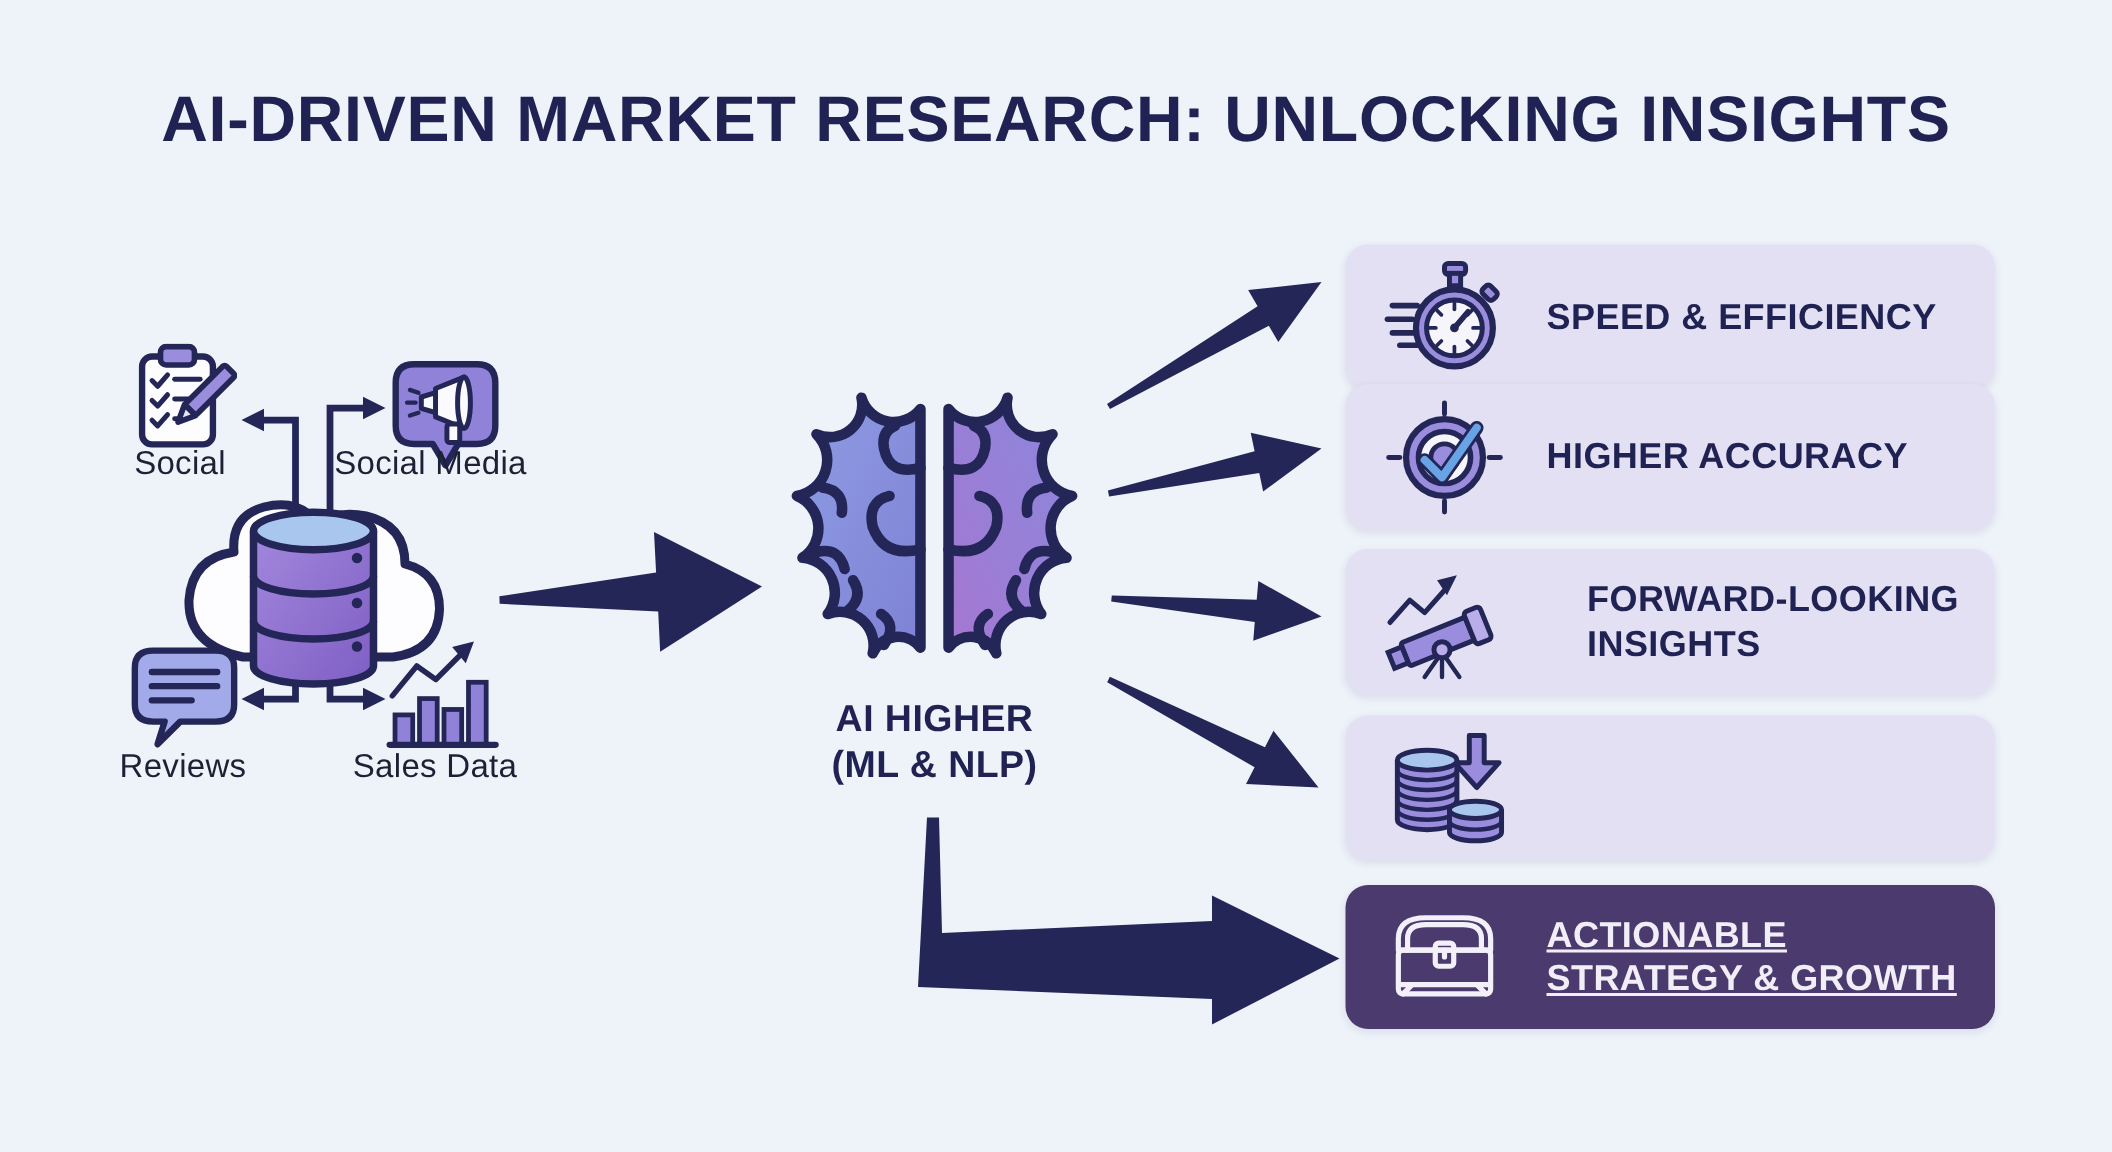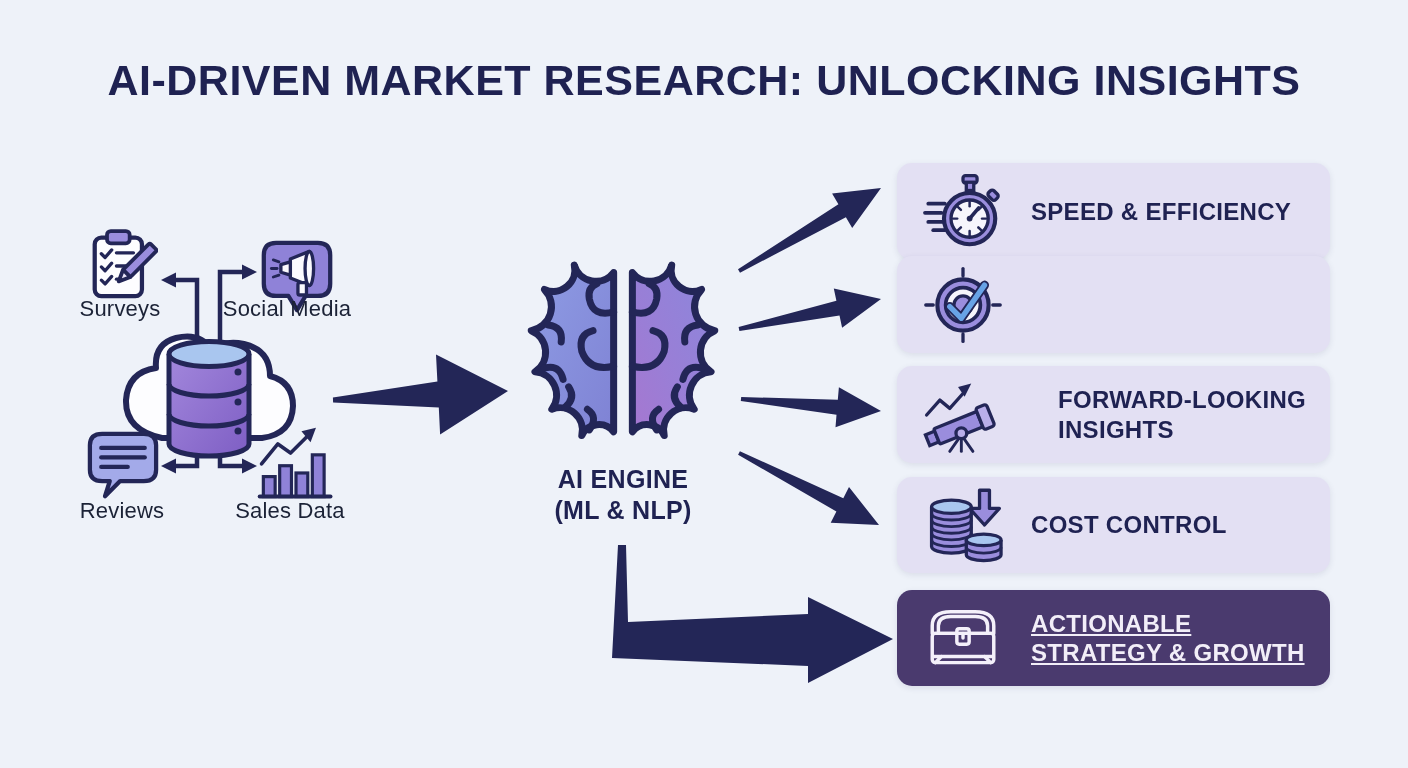--- a/index.html
+++ b/index.html
@@ -82,21 +82,21 @@
       <path d="M12 54 l4 4 l7 -8"></path>
     <path d="M28 25 H46"></path>
       <path d="M28 39 H40"></path>
       <path d="M28 53 H36"></path>
   </g>
   <g transform="rotate(45 47 38)">
     <rect x="42" y="10" width="11" height="40" rx="2" fill="#9a8ddd" stroke="#232657" stroke-width="4"></rect>
     <polygon points="42,50 53,50 47.5,62" fill="#e8e4f8" stroke="#232657" stroke-width="4" stroke-linejoin="round"></polygon>
   </g>
 </svg>
-<div class="abs src-label" style="left:40px;top:296px;width:160px;">Surveys</div>
+<div class="abs src-label" style="left:40px;top:296px;width:160px;">Social</div>
 
 <svg class="abs" style="left:260px;top:239px;" width="74" height="76" viewBox="0 0 78 80">
   <path d="M17 4 H61 Q74 4 74 17 V47 Q74 60 61 60 H48 L39 75 L30 60 H17 Q4 60 4 47 V17 Q4 4 17 4 Z" fill="#8f82d8" stroke="#232657" stroke-width="4.5" stroke-linejoin="round"></path>
   <polygon points="52,13 52,49 32,41 32,21" fill="#fbfafe" stroke="#232657" stroke-width="3.5" stroke-linejoin="round"></polygon>
   <ellipse cx="52" cy="31" rx="4.5" ry="18" fill="#fbfafe" stroke="#232657" stroke-width="3.5"></ellipse>
   <polygon points="32,24 22,27 22,35 32,38" fill="#fbfafe" stroke="#232657" stroke-width="3.5" stroke-linejoin="round"></polygon>
   <rect x="40" y="46" width="9" height="13" rx="2" fill="#fbfafe" stroke="#232657" stroke-width="3.5"></rect>
   <g stroke="#232657" stroke-width="3" stroke-linecap="round">
     <path d="M14 22 L20 24"></path>
       <path d="M12 31 H18"></path>
@@ -178,21 +178,21 @@
         <path d="M100 122 Q74 128 66 106 Q62 88 78 84"></path>
         <path d="M30 78 Q46 80 44 96"></path>
         <path d="M26 124 Q42 120 46 136"></path>
         <path d="M48 166 Q60 156 52 144"></path>
         <path d="M74 190 Q84 176 72 168"></path>
       </g>
     </g>
   </g>
 </svg>
 <div class="abs engine-label" style="left:513px;top:464px;width:220px;">
-  <div>AI ENGINE</div>
+  <div>AI HIGHER</div>
   <div>(ML &amp; NLP)</div>
 </div>
 
 <div class="abs benefit" style="top:146px;height:97px;margin-top:17px;">
   <div class="icon-wrap">
     <svg width="86" height="78" viewBox="0 0 104 92">
       <g stroke="#232657" stroke-width="4.5" stroke-linecap="round">
         <path d="M10 36 H30"></path>
           <path d="M6 47 H26"></path>
           <path d="M10 58 H28"></path>
@@ -231,20 +231,21 @@
           <path d="M7 46 H16"></path>
           <path d="M88 46 H97"></path>
       </g>
       <circle cx="52" cy="46" r="31" fill="#9a8ddd" stroke="#232657" stroke-width="5"></circle>
       <circle cx="52" cy="46" r="21" fill="#f6f5fc" stroke="#232657" stroke-width="4.5"></circle>
       <circle cx="52" cy="46" r="11" fill="#9a8ddd" stroke="#232657" stroke-width="4"></circle>
       <path d="M36 48 L50 62 L78 22" fill="none" stroke="#232657" stroke-width="11" stroke-linecap="round" stroke-linejoin="round"></path>
       <path d="M36 48 L50 62 L78 22" fill="none" stroke="#68a3e6" stroke-width="6.5" stroke-linecap="round" stroke-linejoin="round"></path>
     </svg>
   </div>
+  <div class="blabel">HIGHER ACCURACY</div>
 </div>
 
 <div class="abs benefit" style="top:366px;height:97px;gap:27px;">
   <div class="icon-wrap">
     <svg width="86" height="80" viewBox="0 0 104 96">
       <path d="M8 48 L24 30 L36 40 L52 22" fill="none" stroke="#232657" stroke-width="4" stroke-linecap="round" stroke-linejoin="round"></path>
       <polygon points="62,10 46,14 54,26" fill="#232657"></polygon>
       <g stroke="#232657" stroke-width="3.5" stroke-linecap="round">
         <path d="M50 72 L36 92"></path>
           <path d="M50 72 L64 92"></path>
@@ -272,21 +273,20 @@
         <path d="M14 50 A24 8 0 0 0 62 50"></path>
           <path d="M14 58 A24 8 0 0 0 62 58"></path>
         <path d="M14 66 A24 8 0 0 0 62 66"></path>
       </g>
       <ellipse cx="38" cy="26" rx="24" ry="8" fill="#a9c6ef" stroke="#232657" stroke-width="4"></ellipse>
       <path d="M56 66 L56 84 A21 7 0 0 0 98 84 L98 66" fill="#9a8ddd" stroke="#232657" stroke-width="4"></path>
       <path d="M56 75 A21 7 0 0 0 98 75" fill="none" stroke="#232657" stroke-width="3.5"></path>
       <ellipse cx="77" cy="66" rx="21" ry="7" fill="#a9c6ef" stroke="#232657" stroke-width="4"></ellipse>
     </svg>
   </div>
-  <div class="blabel">COST CONTROL</div>
 </div>
 
 <div class="abs benefit dark" style="top:590px;height:96px;">
   <div class="icon-wrap">
     <svg width="80" height="66" viewBox="0 0 104 84">
       <g fill="none" stroke="#f4f0fa" stroke-width="4.5" stroke-linecap="round" stroke-linejoin="round">
         <path d="M12 36 L12 26 Q12 8 36 8 L68 8 Q92 8 92 26 L92 36 Z"></path>
         <path d="M20 36 V26 Q20 14 36 14 H68 Q84 14 84 26 V36"></path>
         <rect x="12" y="36" width="80" height="38" rx="4"></rect>
         <path d="M14 66 H90"></path>

